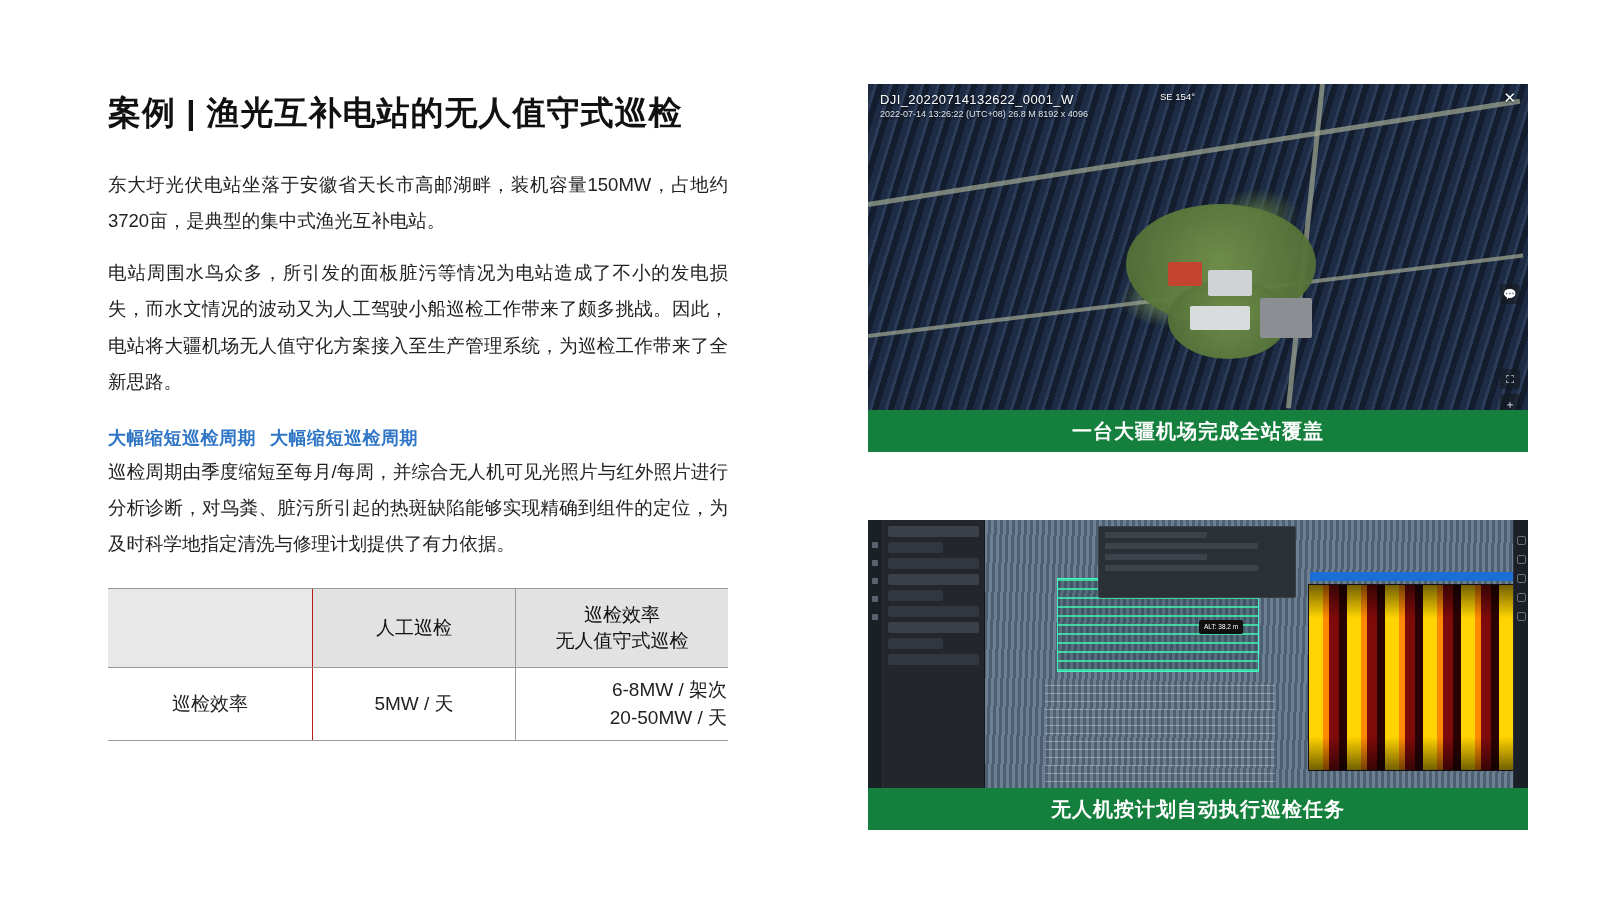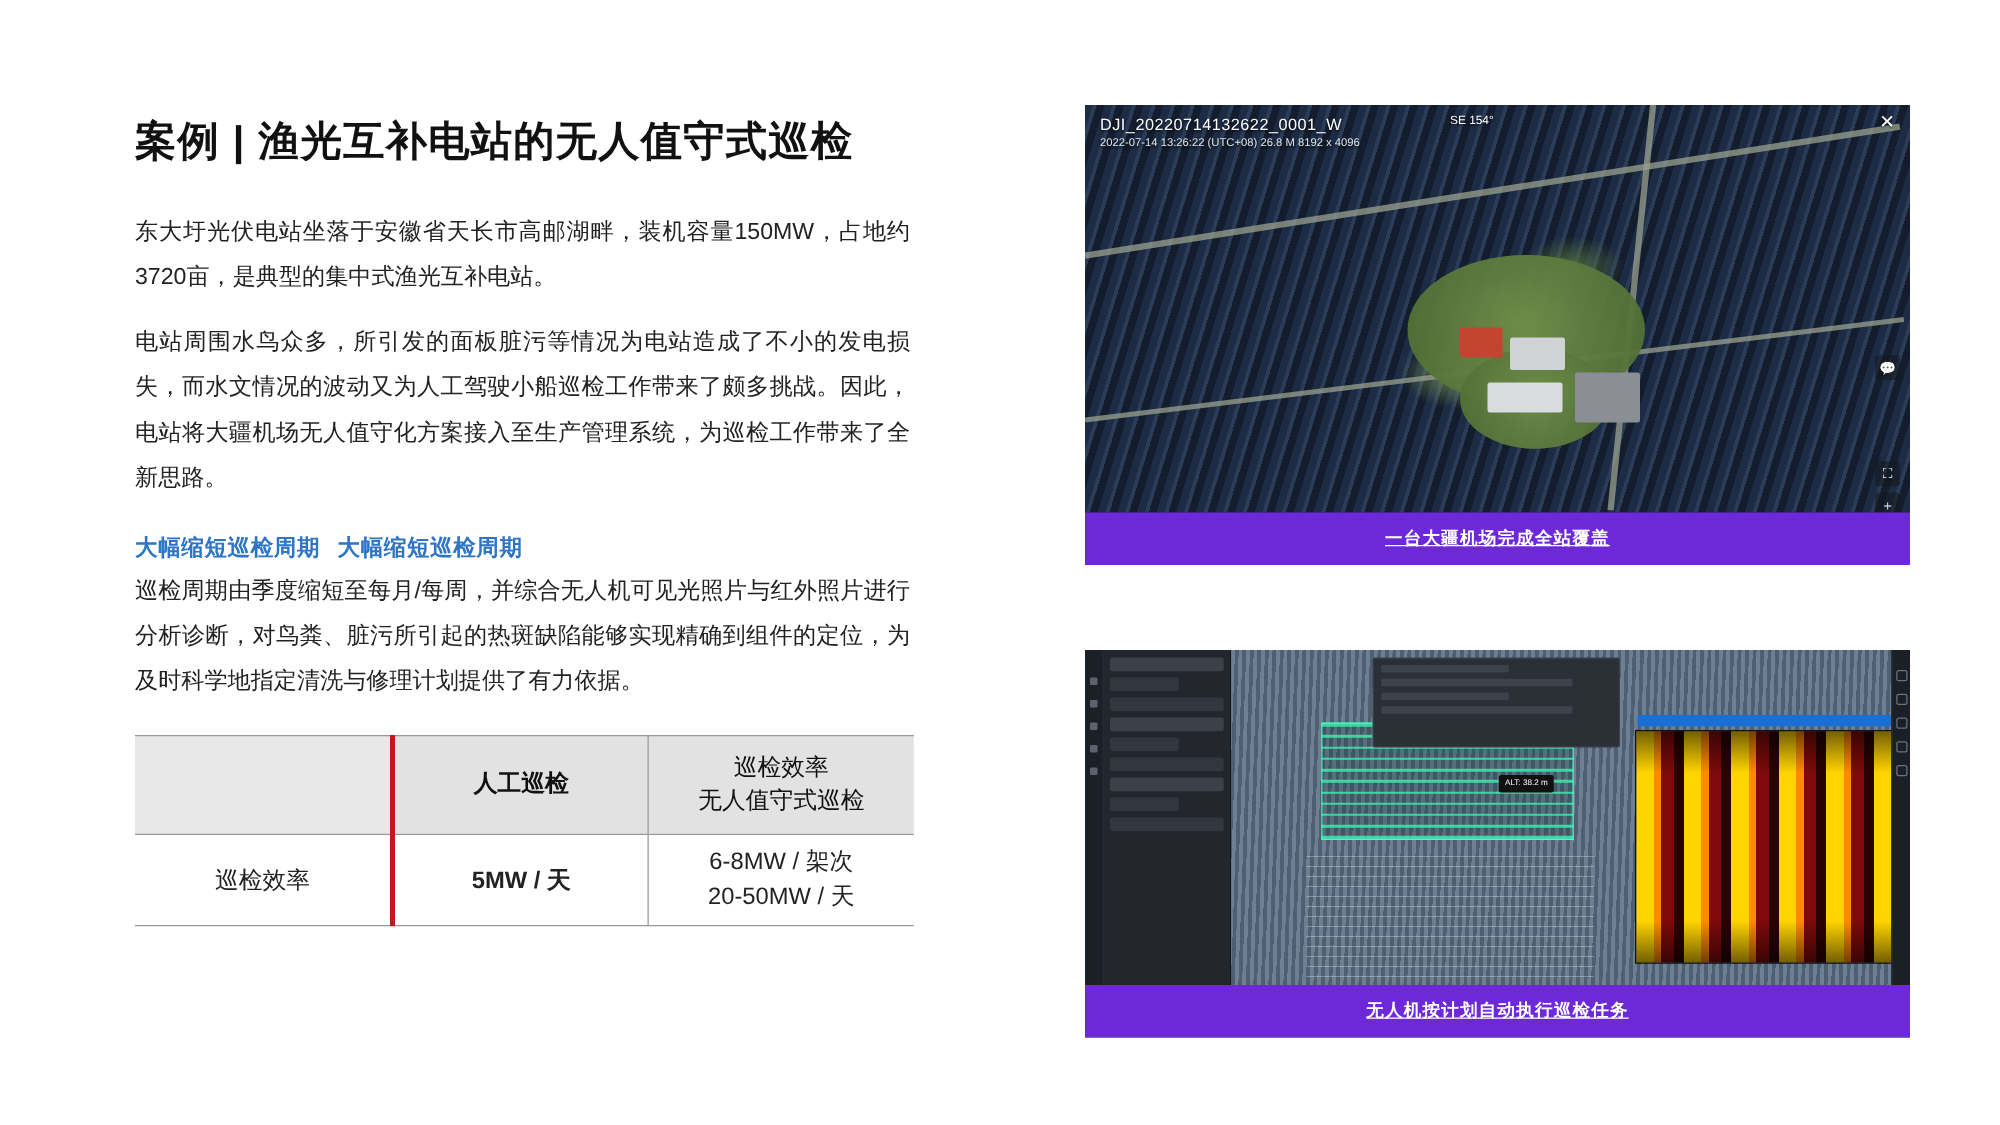--- a/index.html
+++ b/index.html
@@ -62,37 +62,36 @@
     color:#111;
     line-height:1.35;
   }
   .tbl .hdr td.blank{background:#e8e8e8;}
   .tbl td{
     height:70px;
     font-size:19px;
     color:#222;
   }
   .tbl .col1{width:202px;}
-  .tbl .col2{width:200px;border-left:4px solid #b91c1c;border-right:1px solid #999;font-weight:bold;}
+  .tbl .col2{width:200px;border-left:1px solid #b91c1c;border-right:1px solid #999;}
   .tbl .col3{width:210px;}
-  .tbl .two-line{line-height:1.45;}
+  .tbl .two-line{line-height:1.45;text-align:right;}
   .tbl tr.last td{border-bottom:1px solid #999;}
 
   
   .card{position:absolute;overflow:hidden;}
   .card .caption{
     position:absolute;left:0;right:0;bottom:0;
     height:42px;
-    background:#6d28d9;
+    background:#15803d;
     color:#fff;
-    font-size:14px;
+    font-size:20px;
     font-weight:bold;
     display:flex;align-items:center;justify-content:center;
     letter-spacing:1px;
-    text-decoration:underline;
   }
 
   
   #card1{left:868px;top:84px;width:660px;height:368px;background:#11331c;}
   .photo1{
     position:absolute;inset:0 0 42px 0;
     background:
       
       radial-gradient(ellipse 90px 50px at 340px 170px, rgba(110,140,70,.85), rgba(110,140,70,0) 70%),
       radial-gradient(ellipse 70px 40px at 300px 215px, rgba(130,160,90,.8), rgba(130,160,90,0) 70%),

